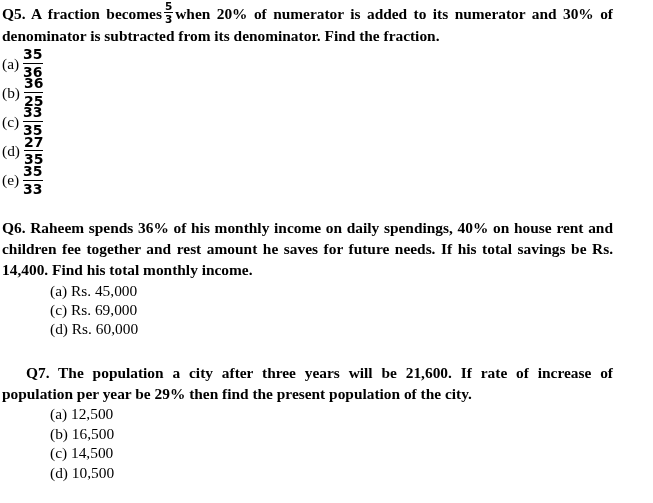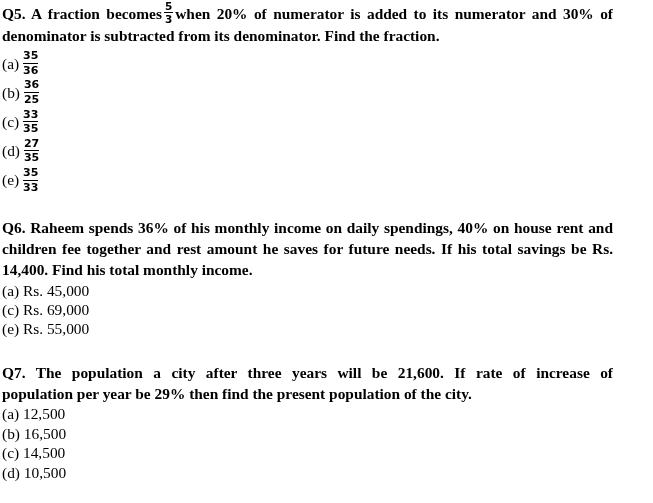--- a/index.html
+++ b/index.html
@@ -27,20 +27,21 @@
   .question {
     font-weight: bold;
     font-size: 15.4px;
     line-height: 21.3px;
     text-align: justify;
     text-justify: inter-word;
     margin: 0;
   }
   .question.justify-all {
     text-align-last: justify;
+    margin-left: 24px;
   }
 
   
   .ifrac {
     display: inline-block;
     vertical-align: -0.42em;
     text-align: center;
     font-family: "DejaVu Sans", "Liberation Sans", sans-serif;
     font-weight: bold;
     font-size: 10.5px;
@@ -70,39 +71,40 @@
     margin: 0;
     padding: 0;
   }
   .options li {
     font-size: 15.4px;
     line-height: 19.4px;
     white-space: nowrap;
   }
   .options.plain li {
     display: block;
+    margin-left: 48px;
   }
 
   
   .options.frac li {
     display: flex;
     align-items: center;
     height: 29.2px;
     line-height: 1;
   }
   .opt-label {
     display: inline-block;
     margin-right: 4px;
   }
   .ofrac {
     display: inline-block;
     text-align: center;
     font-family: "DejaVu Sans", "Liberation Sans", sans-serif;
     font-weight: bold;
-    font-size: 11px;
+    font-size: 14px;
     line-height: 1.05;
   }
   .ofrac .num { display: block; }
   .ofrac .bar {
     display: block;
     height: 1px;
     background: #000;
     margin: 1px 0;
   }
   .ofrac .den { display: block; }
@@ -177,22 +179,22 @@
   <ul class="options plain">
     <li>
       <span>(a)</span>
       <span>Rs. 45,000</span>
     </li>
     <li>
       <span>(c)</span>
       <span>Rs. 69,000</span>
     </li>
     <li>
-      <span>(e)</span>
-      <span>Rs. 55,000</span>
+      <span>(d)</span>
+      <span>Rs. 60,000</span>
     </li>
   </ul>
 
   <div class="block-gap-q7"></div>
 
   <p class="question justify-all">
     <span>Q7.</span>
     <span>The population a city after three years will be 21,600. If rate of increase of</span>
   </p>
   <p class="question">

